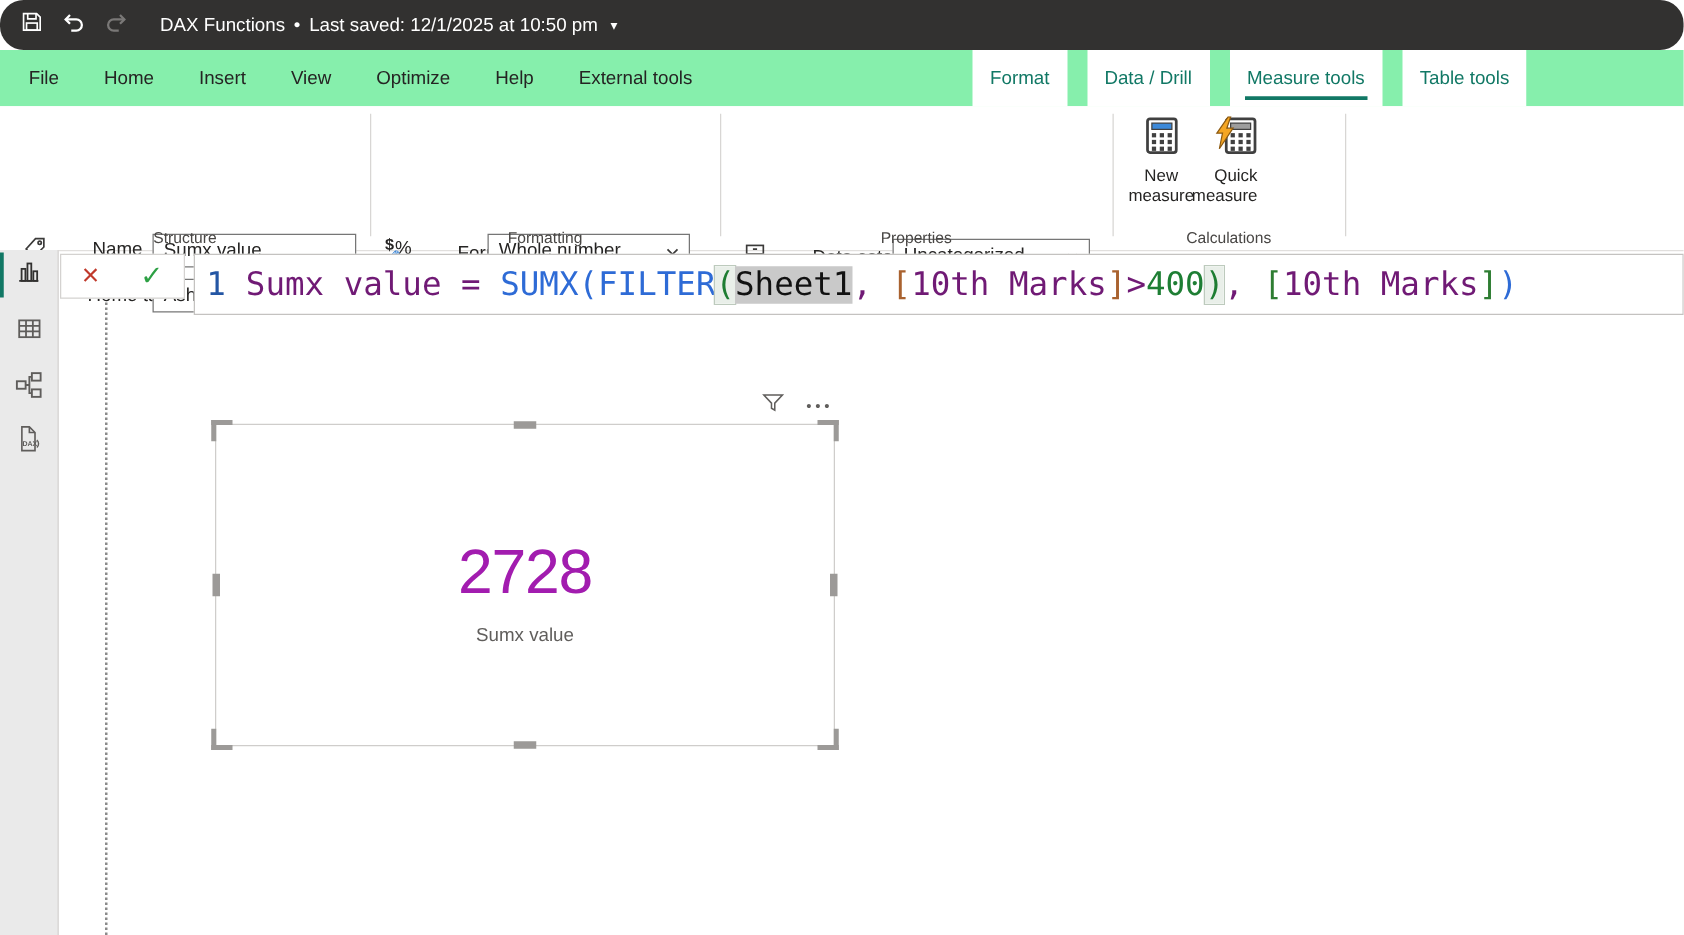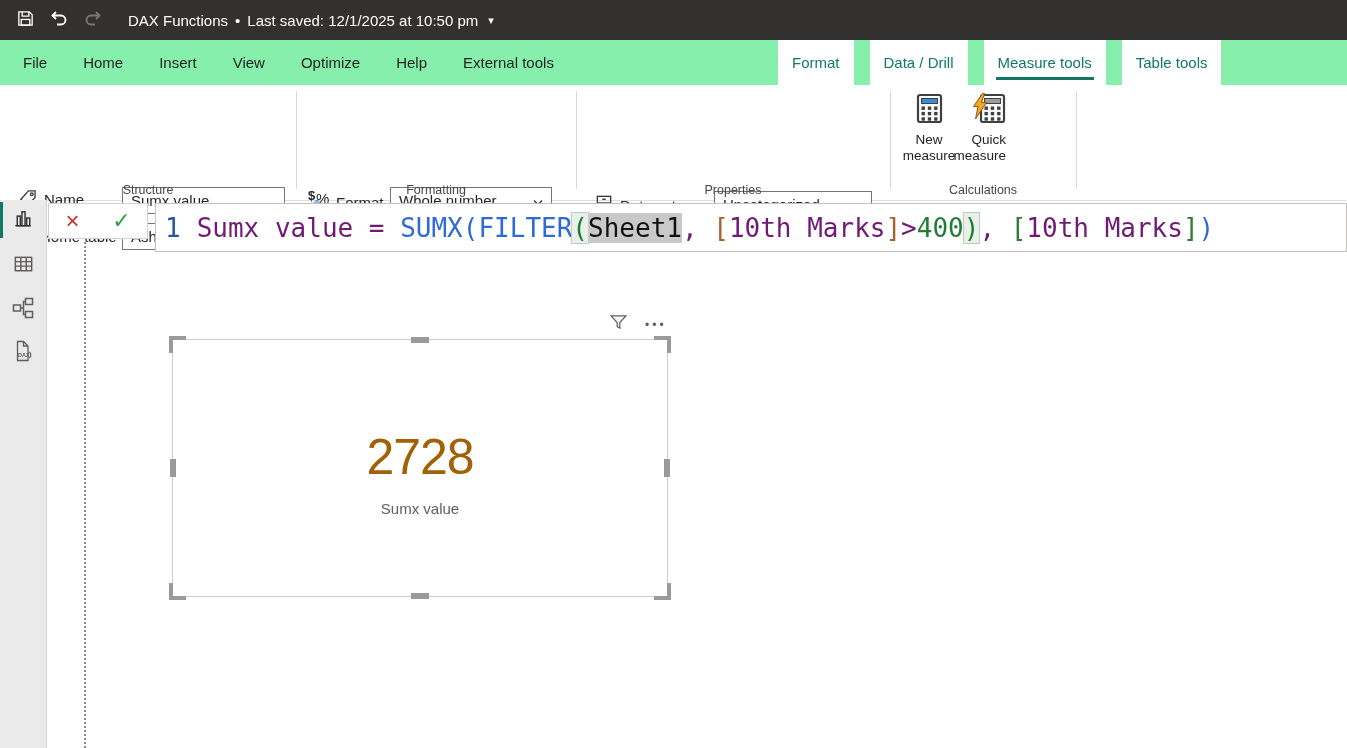--- a/index.html
+++ b/index.html
@@ -1,42 +1,42 @@
 <!DOCTYPE html>
 <html><head>
 <meta charset="utf-8">
 <style>
   html,body{margin:0;padding:0;}
   body{width:1347px;height:748px;position:relative;background:#ffffff;
        font-family:"Liberation Sans",sans-serif;overflow:hidden;color:#252423;}
 
   
   .titlebar{position:absolute;top:0;left:0;right:0;height:40px;background:#323130;
-            display:flex;align-items:center;color:#fff;}
+            display:flex;align-items:center;color:#fff;border-radius:19px;}
   .tb-btn{width:34px;height:40px;display:flex;align-items:center;justify-content:center;cursor:pointer;}
   .tb-btn.save{margin-left:8px;}
   .tb-btn.redo{opacity:.55;}
   .tb-title{margin-left:18px;font-size:15px;display:flex;align-items:center;gap:7px;white-space:nowrap;}
   .tb-caret{font-size:11px;margin-left:10px;color:#fff;}
 
   
   .tabrow{position:absolute;top:40px;left:0;right:0;height:45px;background:#86efac;}
   .stdtabs{position:absolute;left:5px;top:0;bottom:0;display:flex;align-items:stretch;}
   .tab{padding:0 18px;display:flex;align-items:center;font-size:15px;color:#252423;cursor:pointer;}
   .ctxtabs{position:absolute;left:778px;top:0;bottom:0;display:flex;align-items:stretch;gap:16px;}
   .ctab{background:#ffffff;color:#117865;padding:0 14px;display:flex;align-items:center;
         font-size:15px;position:relative;cursor:pointer;}
   .ctab .underline{position:absolute;left:12px;right:12px;bottom:5px;height:3px;background:#117865;}
 
   
   .ribbon{position:absolute;top:85px;left:0;right:0;height:115px;background:#fff;
           border-bottom:1px solid #e1dfdd;}
   .rdiv{position:absolute;top:6px;height:98px;width:1px;background:#d8d6d4;}
   .glabel{position:absolute;top:98px;font-size:12.5px;color:#484644;text-align:center;}
-  .rlabel{position:absolute;font-size:15px;color:#252423;white-space:nowrap;}
+  .rlabel{position:absolute;font-size:15px;color:#252423;white-space:nowrap;margin-left:30px;}
   .ricon{position:absolute;color:#3b3a39;}
   .textbox,.selectbox{position:absolute;background:#fff;border:1px solid #767676;height:27px;
           font-size:15px;font-family:"Liberation Sans",sans-serif;color:#252423;box-sizing:border-box;}
   .textbox{padding:0 8px;}
   .selectbox{display:flex;align-items:center;justify-content:space-between;padding:0 8px;cursor:pointer;}
   .chev{flex:0 0 auto;margin-left:6px;}
   .fmt-btn{position:absolute;cursor:pointer;color:#1a1a1a;display:flex;align-items:center;}
   .dollar-txt{font-size:20px;font-family:"DejaVu Serif",serif;}
   .pct-txt{font-size:22px;}
   .comma-txt{font-size:30px;font-family:"DejaVu Serif",serif;font-weight:bold;line-height:10px;}
@@ -78,21 +78,21 @@
   .tk-bracket-green{color:#2e7d32;}
   .tk-number{color:#1e7e34;}
 
   
   .dotline{position:absolute;top:242px;bottom:0;left:84px;width:0;border-left:2px dotted #8a8a8a;}
   .viz-actions{position:absolute;left:608px;top:312px;display:flex;align-items:center;gap:16px;color:#605e5c;}
   .ellipsis{font-size:12px;letter-spacing:3px;color:#605e5c;cursor:pointer;}
   .card{position:absolute;left:172px;top:339px;width:496px;height:258px;background:#fff;
         border:1px solid #cfcdcb;box-sizing:border-box;cursor:move;}
   .card-value{position:absolute;top:88px;left:0;right:0;text-align:center;font-size:50px;
-              letter-spacing:-1px;color:#a16207;}
+              letter-spacing:-1px;color:#a21caf;}
   .card-label{position:absolute;top:160px;left:0;right:0;text-align:center;font-size:15px;color:#605e5c;}
   .hndl{position:absolute;background:#9c9a98;}
   .h-corner{width:13px;height:13px;background:transparent;}
   .h-tl{top:-4px;left:-4px;border-top:4px solid #9c9a98;border-left:4px solid #9c9a98;}
   .h-tr{top:-4px;right:-4px;border-top:4px solid #9c9a98;border-right:4px solid #9c9a98;}
   .h-bl{bottom:-4px;left:-4px;border-bottom:4px solid #9c9a98;border-left:4px solid #9c9a98;}
   .h-br{bottom:-4px;right:-4px;border-bottom:4px solid #9c9a98;border-right:4px solid #9c9a98;}
   .h-t{top:-3px;left:50%;margin-left:-9px;width:18px;height:6px;}
   .h-b{bottom:-3px;left:50%;margin-left:-9px;width:18px;height:6px;}
   .h-l{left:-3px;top:50%;margin-top:-9px;width:6px;height:18px;}

